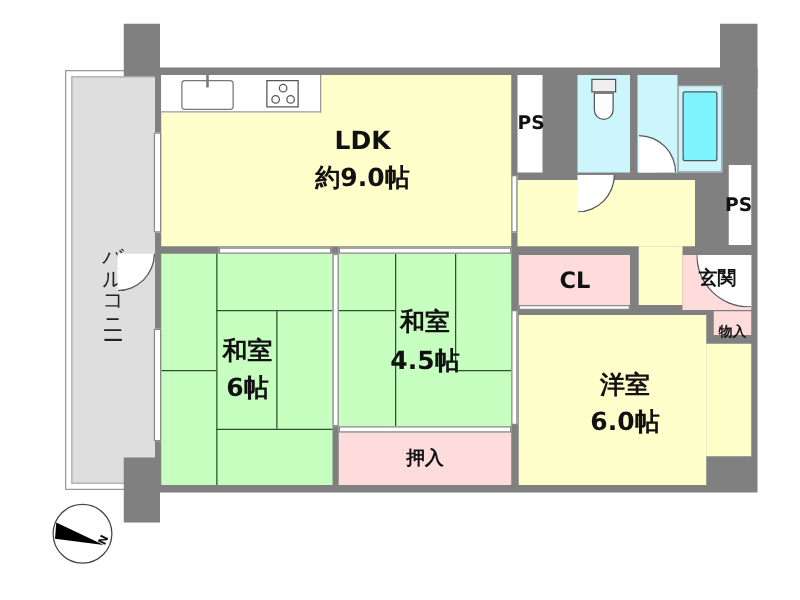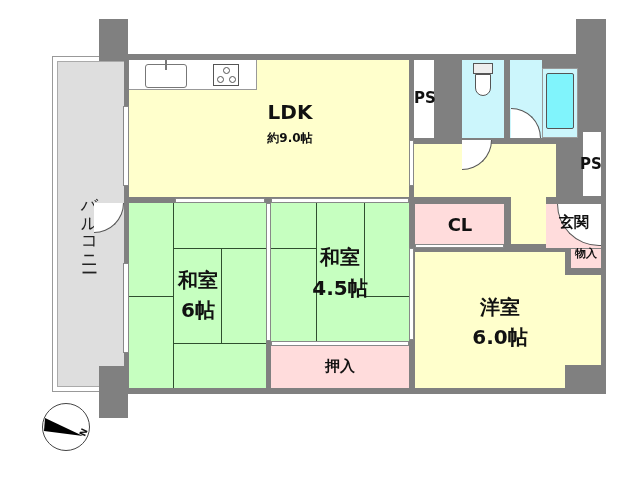--- a/index.html
+++ b/index.html
@@ -29,21 +29,21 @@
 <div class="abs" style="left:129px;top:60px;width:128px;height:30px;background:#fff;border:1px solid #999;border-top:none;border-left:none;">
   <div class="abs" style="left:16px;top:4px;width:42px;height:24px;border:1px solid #777;border-radius:3px;"></div>
   <div class="abs" style="left:36px;top:0;width:2px;height:10px;background:#777;"></div>
   <div class="abs" style="left:84px;top:4px;width:26px;height:22px;border:1px solid #555;">
     <div class="abs" style="left:9px;top:2px;width:7px;height:7px;border:1px solid #555;border-radius:50%;"></div>
     <div class="abs" style="left:3px;top:11px;width:7px;height:7px;border:1px solid #555;border-radius:50%;"></div>
     <div class="abs" style="left:15px;top:11px;width:7px;height:7px;border:1px solid #555;border-radius:50%;"></div>
   </div>
 </div>
 <div class="lbl" style="left:250px;top:102px;width:80px;font-size:20px;">LDK</div>
-<div class="lbl" style="left:230px;top:132px;width:120px;font-size:12px;">約9.0帖</div>
+<div class="lbl" style="left:230px;top:132px;width:120px;font-size:20px;">約9.0帖</div>
 
 <div class="slide" style="left:123px;top:106px;width:6px;height:80px;"></div>
 
 <div class="abs" style="left:414px;top:60px;width:20px;height:78px;background:#fff;"></div>
 <div class="lbl" style="left:410px;top:91px;width:30px;font-size:15px;">PS</div>
 
 <div class="abs" style="left:414px;top:144px;width:142px;height:53px;background:#ffffcc;"></div>
 <div class="abs" style="left:511px;top:197px;width:35px;height:47px;background:#ffffcc;"></div>
 
 <div class="slide" style="left:409px;top:140px;width:5px;height:46px;"></div>
@@ -63,21 +63,21 @@
 
 <div class="abs" style="left:415px;top:204px;width:89px;height:40px;background:#ffdcdc;"></div>
 <div class="lbl" style="left:430px;top:216px;width:60px;font-size:18px;">CL</div>
 <div class="slide" style="left:415px;top:244px;width:89px;height:4px;"></div>
 
 <div class="abs" style="left:546px;top:204px;width:55px;height:44px;background:#ffdcdc;"></div>
 <div class="abs" style="left:557px;top:204px;width:44px;height:42px;background:#fff;border-left:1px solid #555;border-bottom:1px solid #555;border-radius:0 0 0 44px;"></div>
 <div class="lbl" style="left:552px;top:215px;width:44px;font-size:15px;">玄関</div>
 
 <div class="abs" style="left:571px;top:249px;width:30px;height:19px;background:#ffdcdc;"></div>
-<div class="lbl" style="left:568px;top:248px;width:36px;font-size:11px;">物入</div>
+<div class="lbl" style="left:568px;top:260px;width:36px;font-size:11px;">物入</div>
 
 <div class="abs" style="left:415px;top:252px;width:150px;height:136px;background:#ffffcc;"></div>
 <div class="abs" style="left:565px;top:275px;width:36px;height:90px;background:#ffffcc;"></div>
 <div class="lbl" style="left:470px;top:297px;width:60px;font-size:20px;">洋室</div>
 <div class="lbl" style="left:455px;top:327px;width:90px;font-size:20px;">6.0帖</div>
 
 <div class="abs" style="left:129px;top:203px;width:137px;height:185px;background:#c6ffc0;"></div>
 <div class="tline" style="left:173px;top:203px;width:1px;height:185px;"></div>
 <div class="tline" style="left:129px;top:296px;width:44px;height:1px;"></div>
 <div class="tline" style="left:173px;top:248px;width:93px;height:1px;"></div>

